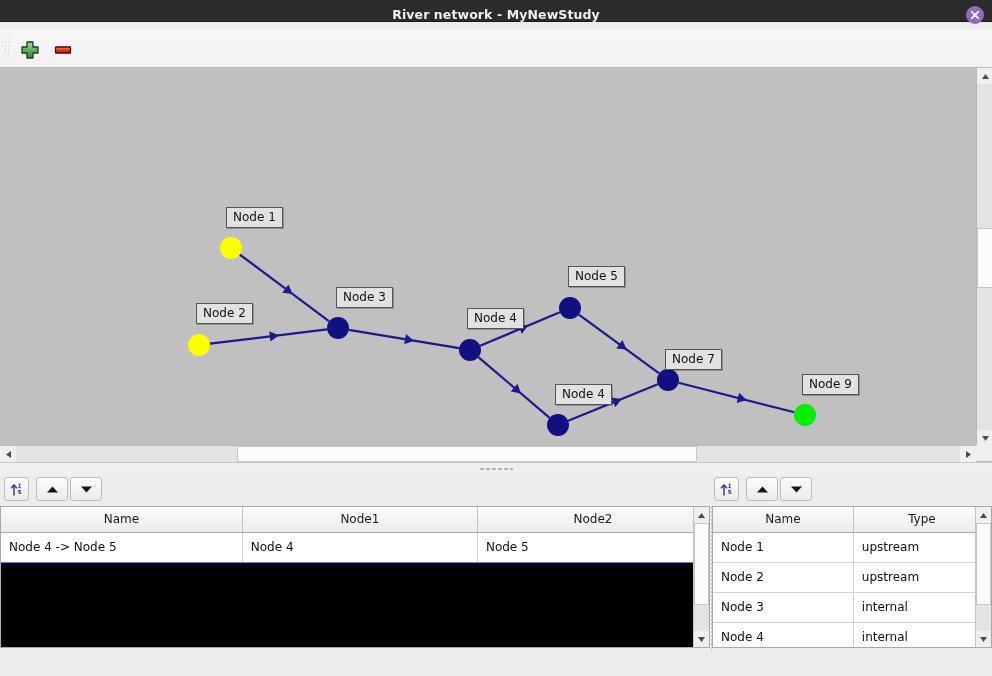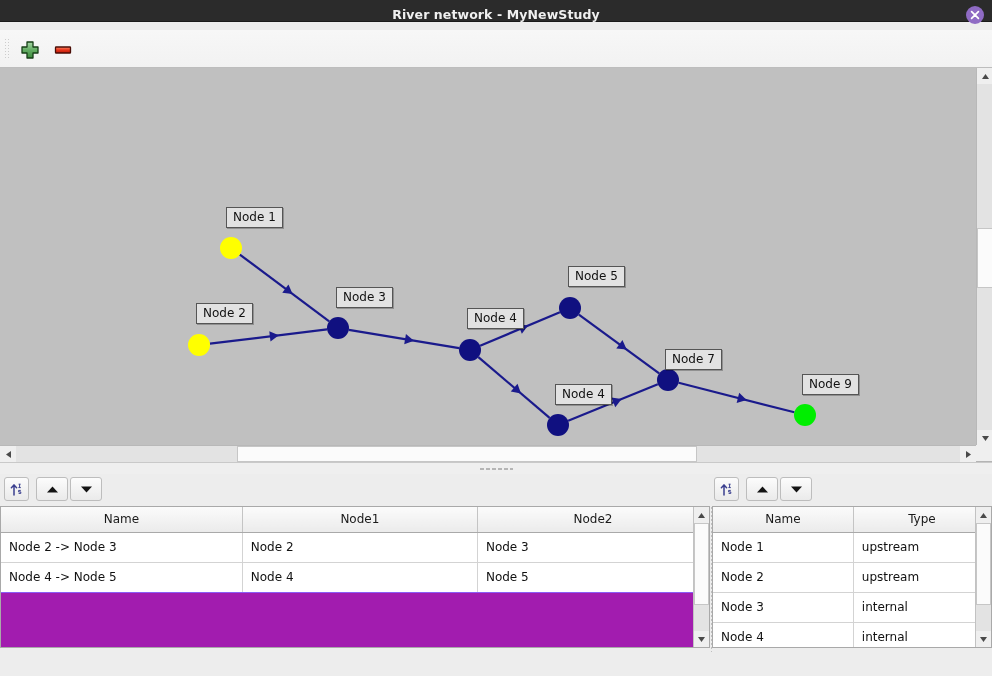--- a/index.html
+++ b/index.html
@@ -122,21 +122,21 @@
   .tb-button {
     position: absolute; top: 3px; height: 24px;
     background: linear-gradient(to bottom,#fcfcfc,#eaeaea);
     border: 1px solid #bdbdbd; border-radius: 3px;
     cursor: pointer; padding: 0;
     display: flex; align-items: center; justify-content: center;
   }
 
   .grid-wrap {
     position: absolute; left: 0; top: 32px; right: 0; bottom: 28px;
-    background: #a21caf;
+    background: #000000;
     border: 1px solid #a9a9a9;
     overflow: hidden;
   }
   table.grid { border-collapse: collapse; width: 100%; table-layout: fixed; }
   table.grid th {
     background: linear-gradient(to bottom,#fbfbfb 0%,#ebebeb 100%);
     border-right: 1px solid #c4c4c4;
     border-bottom: 1px solid #a9a9a9;
     font-weight: normal; font-size: 12px; color: #1a1a1a;
     height: 25px; text-align: center;
@@ -310,25 +310,20 @@
             </colgroup>
           <thead>
               <tr id="branch-head">
                 <th>Name</th>
                 <th>Node1</th>
                 <th>Node2</th>
               </tr>
             </thead>
           <tbody id="branch-body">
               <tr>
-                <td>Node 2 -&gt; Node 3</td>
-                <td>Node 2</td>
-                <td>Node 3</td>
-              </tr>
-              <tr>
                 <td>Node 4 -&gt; Node 5</td>
                 <td>Node 4</td>
                 <td>Node 5</td>
               </tr>
             </tbody>
         </table>
         <div class="grid-vscroll">
           <div class="sb-track" style="left:0;top:16px;width:15px;bottom:16px;"></div>
           <div class="sb-btn" style="left:0;top:0;width:15px;">
             <svg width="9" height="7" viewBox="0 0 9 7">

